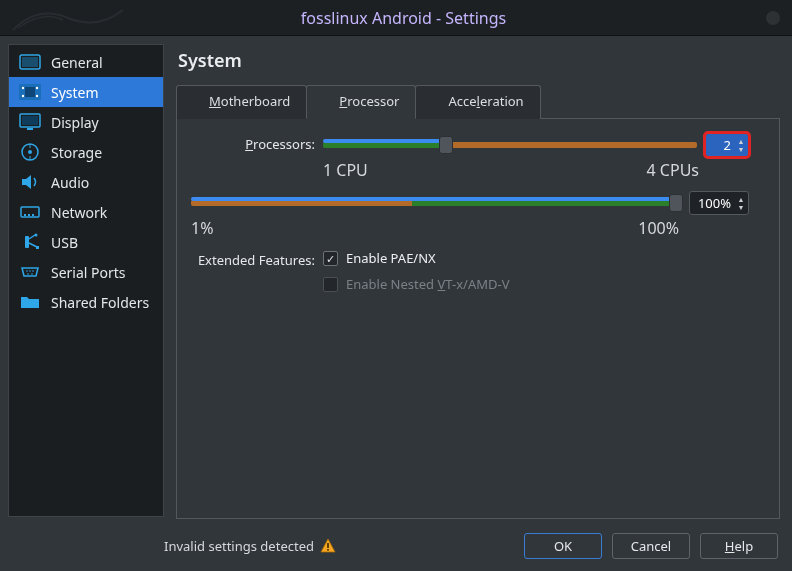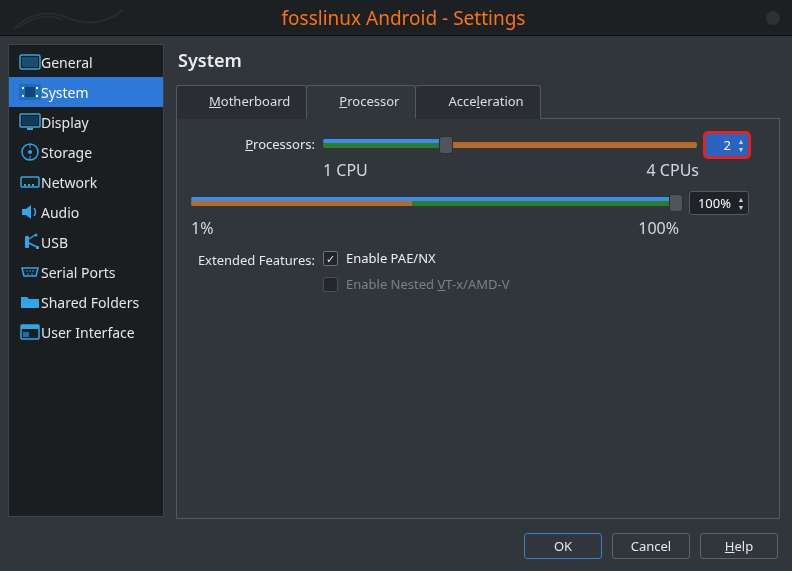--- a/index.html
+++ b/index.html
@@ -16,21 +16,21 @@
     }
     .titlebar {
       height: 36px;
       background: #1d2023;
       display: flex;
       align-items: center;
       justify-content: center;
       position: relative;
       border-bottom: 1px solid #0f1113;
     }
-    .titlebar-title { color: #f97316; font-size: 19px; margin-left: 15px; }
+    .titlebar-title { color: #c4b5fd; font-size: 16px; margin-left: 15px; }
     .dragon-bg {
       position: absolute;
       left: 8px; top: 0;
       width: 120px; height: 36px;
       opacity: 0.25;
       pointer-events: none;
     }
     .window-dot {
       position: absolute;
       right: 12px; top: 50%;
@@ -49,20 +49,21 @@
       background: #1b1e21;
       border: 1px solid #3e444a;
       margin: 8px 6px 8px 8px;
       display: flex;
       flex-direction: column;
       padding: 2px 0;
     }
     .sidebar-item {
       display: flex;
       align-items: center;
+      gap: 10px;
       padding: 5px 10px 5px 10px;
       cursor: pointer;
       color: #e4e6e8;
       font-size: 14px;
     }
     .sidebar-item.active {
       background: #2c79d9;
       color: #fff;
     }
     .sidebar-icon {
@@ -330,37 +331,37 @@
             <circle cx="11" cy="9" r="2" fill="#2fa6e8"></circle>
             <path d="M11 1 L11 5 M11 13 L11 17" stroke="#2fa6e8" stroke-width="1"></path>
           </svg>
       </span>
       <span>Storage</span>
     </div>
 
     <div class="sidebar-item">
       <span class="sidebar-icon">
         <svg width="22" height="18" viewBox="0 0 22 18">
+            <path d="M3 6 L7 6 L12 2 L12 16 L7 12 L3 12 Z" fill="#2fa6e8"></path>
+            <path d="M15 5 Q18 9 15 13" stroke="#2fa6e8" stroke-width="1.5" fill="none"></path>
+          </svg>
+      </span>
+      <span>Audio</span>
+    </div>
+
+    <div class="sidebar-item">
+      <span class="sidebar-icon">
+        <svg width="22" height="18" viewBox="0 0 22 18">
             <rect x="2" y="4" width="18" height="10" rx="1" fill="none" stroke="#2fa6e8" stroke-width="1.5"></rect>
             <rect x="5" y="11" width="2" height="2" fill="#2fa6e8"></rect>
             <rect x="9" y="11" width="2" height="2" fill="#2fa6e8"></rect>
             <rect x="13" y="11" width="2" height="2" fill="#2fa6e8"></rect>
           </svg>
       </span>
       <span>Network</span>
-    </div>
-
-    <div class="sidebar-item">
-      <span class="sidebar-icon">
-        <svg width="22" height="18" viewBox="0 0 22 18">
-            <path d="M3 6 L7 6 L12 2 L12 16 L7 12 L3 12 Z" fill="#2fa6e8"></path>
-            <path d="M15 5 Q18 9 15 13" stroke="#2fa6e8" stroke-width="1.5" fill="none"></path>
-          </svg>
-      </span>
-      <span>Audio</span>
     </div>
 
     <div class="sidebar-item">
       <span class="sidebar-icon">
         <svg width="22" height="18" viewBox="0 0 22 18">
             <rect x="6" y="3" width="4" height="12" rx="1" fill="#2fa6e8"></rect>
             <path d="M10 6 L16 2 M10 10 L18 14" stroke="#2fa6e8" stroke-width="1.5"></path>
             <circle cx="17" cy="2" r="1.5" fill="#2fa6e8"></circle>
             <rect x="17" y="13" width="3" height="3" fill="#2fa6e8"></rect>
           </svg>
@@ -384,30 +385,20 @@
 
     <div class="sidebar-item">
       <span class="sidebar-icon">
         <svg width="22" height="18" viewBox="0 0 22 18">
             <path d="M2 4 L8 4 L10 6 L20 6 L20 15 L2 15 Z" fill="#2fa6e8"></path>
           </svg>
       </span>
       <span>Shared Folders</span>
     </div>
 
-    <div class="sidebar-item">
-      <span class="sidebar-icon">
-        <svg width="22" height="18" viewBox="0 0 22 18">
-            <rect x="2" y="2" width="18" height="14" rx="1" fill="none" stroke="#2fa6e8" stroke-width="1.5"></rect>
-            <rect x="2" y="2" width="18" height="4" fill="#2fa6e8"></rect>
-            <rect x="4" y="9" width="6" height="5" fill="#1a6fa8"></rect>
-          </svg>
-      </span>
-      <span>User Interface</span>
-    </div>
 
   </div>
 
   <div class="content">
     <h2 class="page-title">System</h2>
 
     <div class="tabs">
       <div class="tab">
         <span></span><span class="mnemonic">M</span><span>otherboard</span>
       </div>
@@ -484,20 +475,28 @@
             </span>
           </div>
         </div>
       </div>
 
     </div>
   </div>
 </div>
 
 <div class="footer">
+  <div class="invalid-msg">
+    <span>Invalid settings detected</span>
+    <svg class="warn-icon" viewBox="0 0 16 16">
+      <path d="M8 1 L15 14 L1 14 Z" fill="#f5a623" stroke="#b06e00" stroke-width="0.8"></path>
+      <rect x="7.2" y="5" width="1.6" height="5" fill="#3a2b00"></rect>
+      <rect x="7.2" y="11" width="1.6" height="1.6" fill="#3a2b00"></rect>
+    </svg>
+  </div>
   <div class="footer-spacer"></div>
   <div class="btn primary">
     <span>OK</span>
   </div>
   <div class="btn">
     <span>Cancel</span>
   </div>
   <div class="btn">
     <span class="mnemonic">H</span>
       <span>elp</span>

